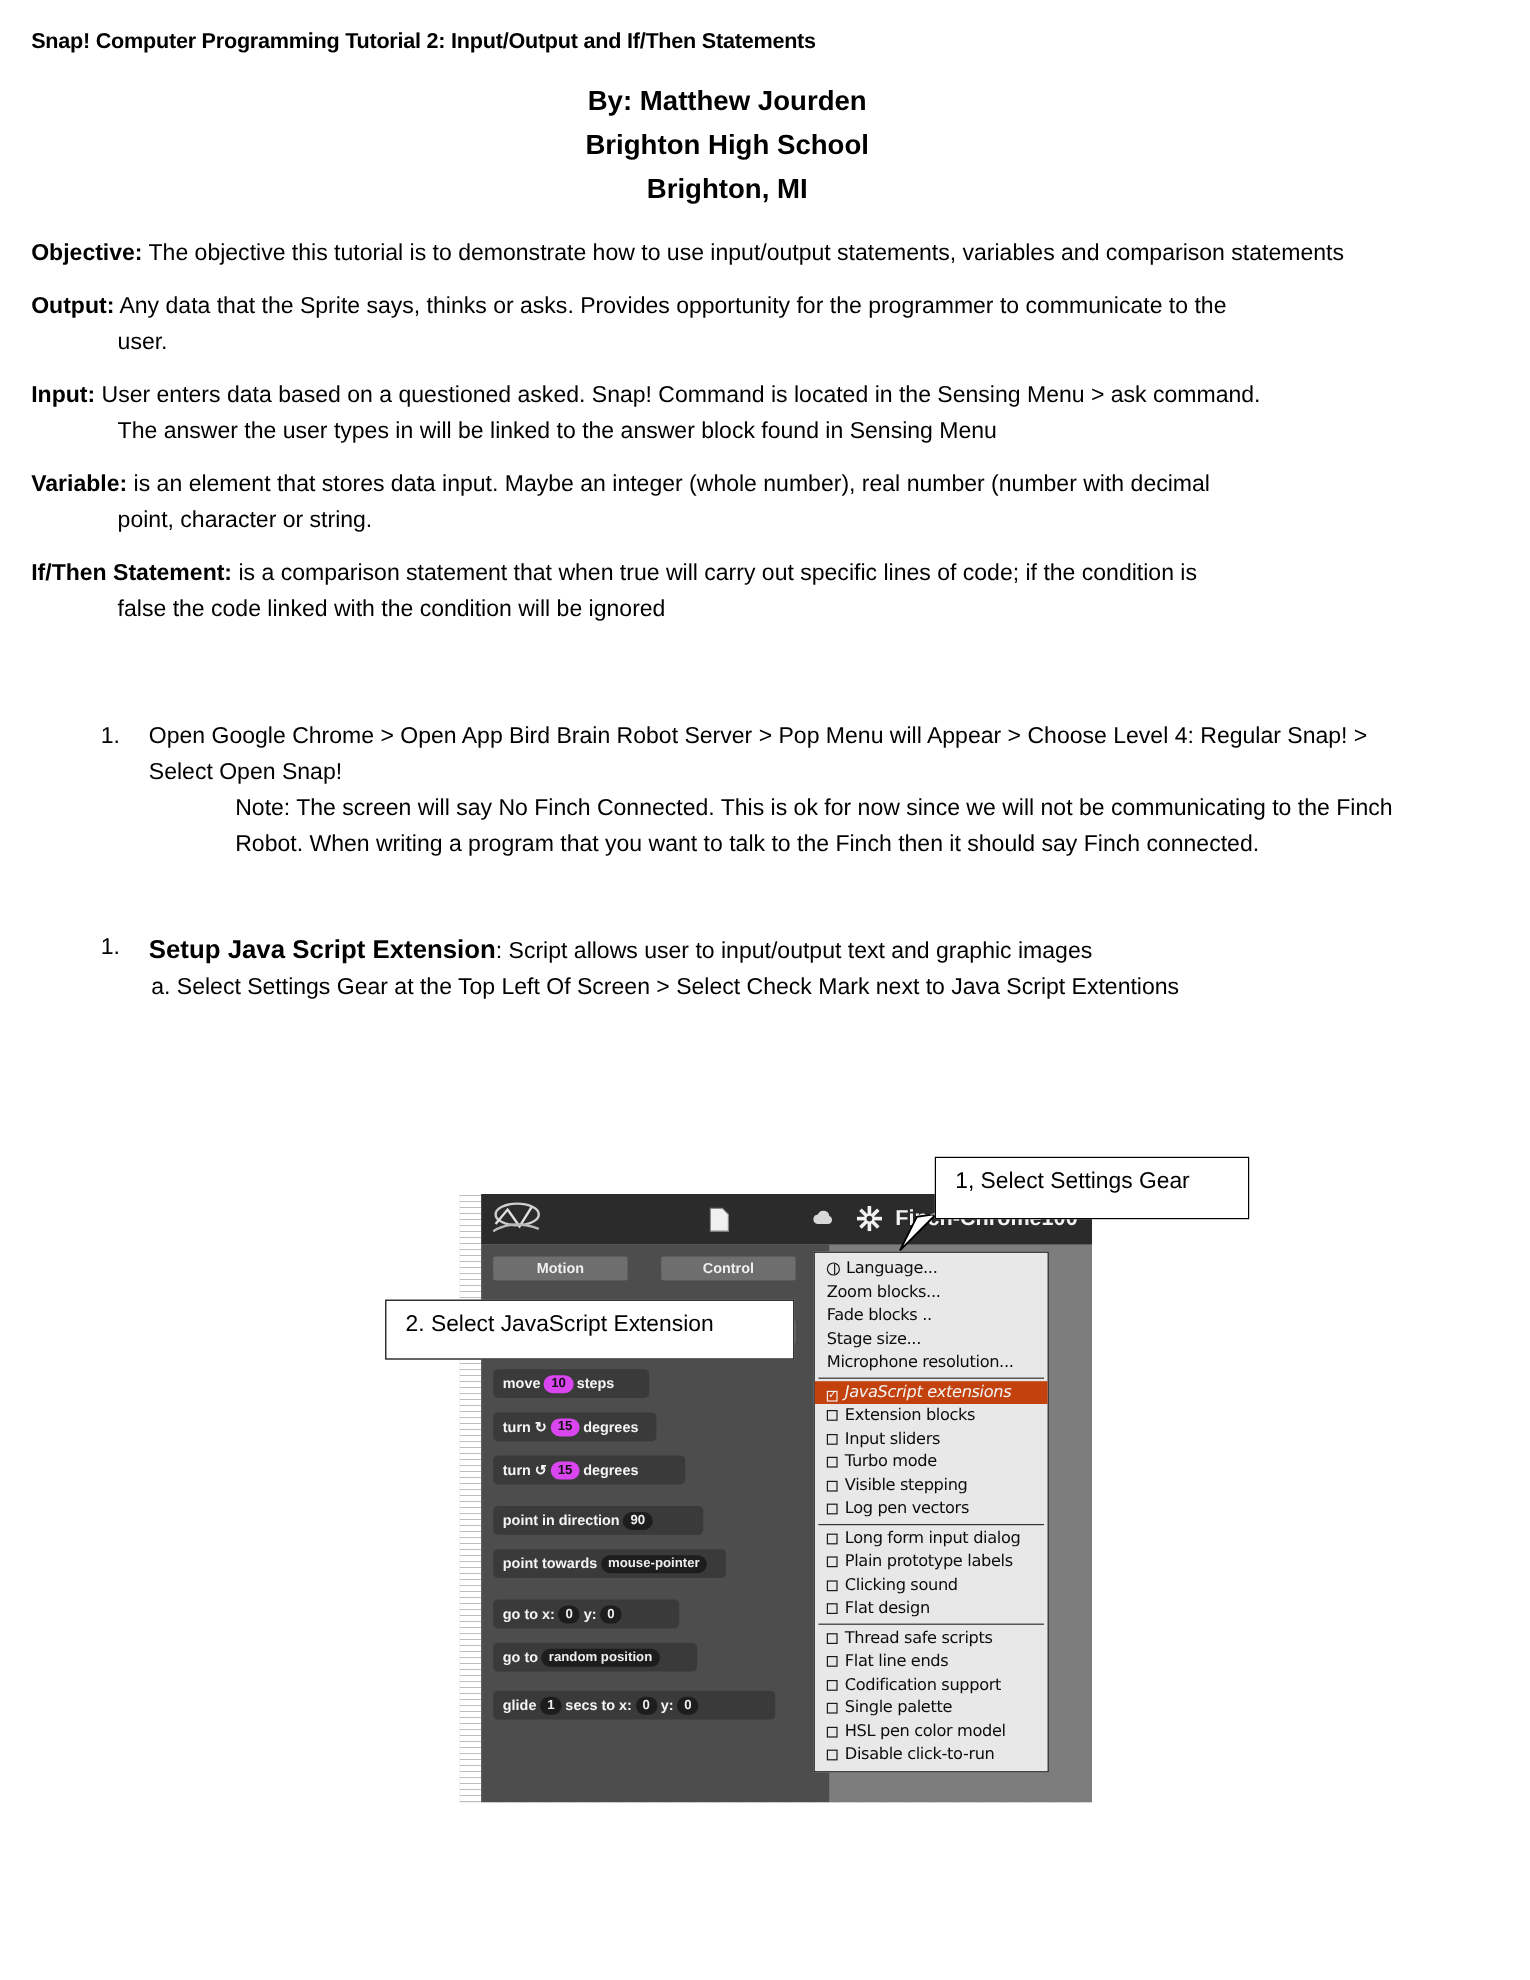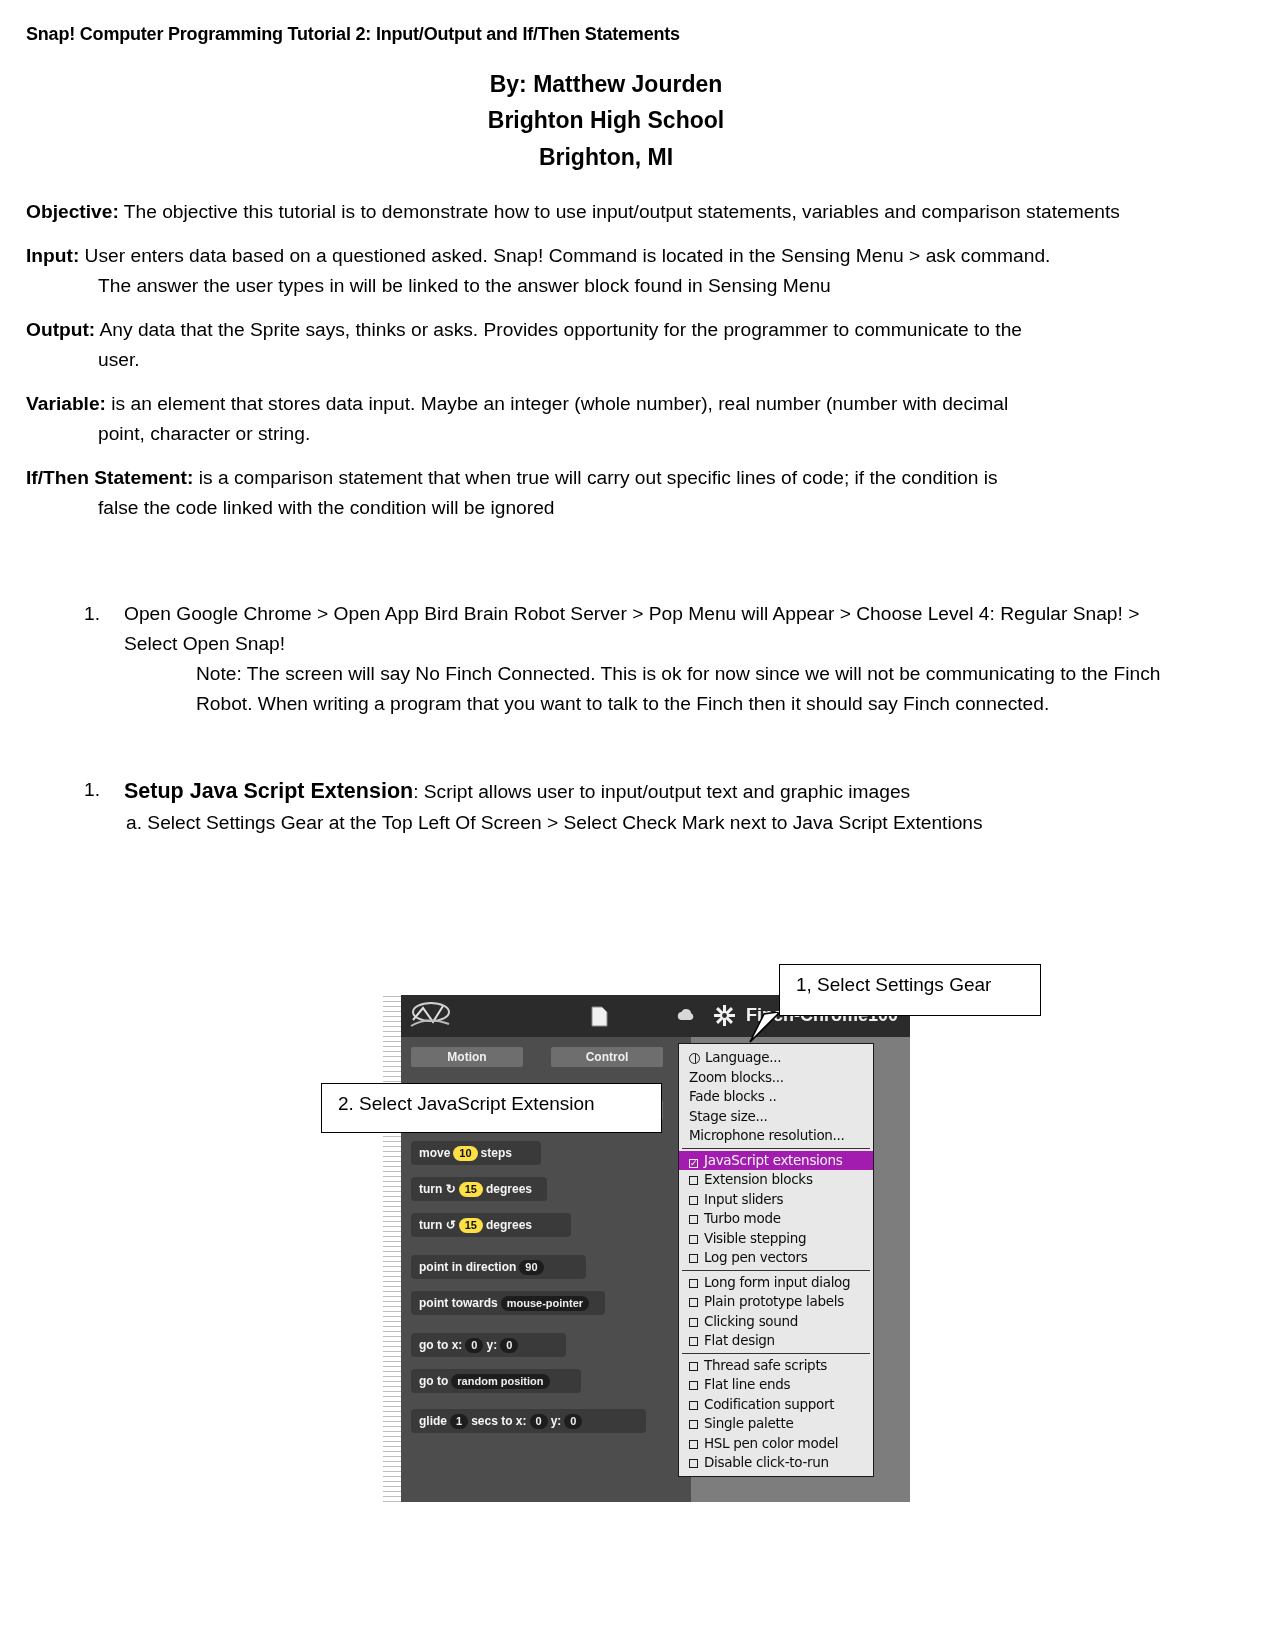--- a/index.html
+++ b/index.html
@@ -233,21 +233,21 @@
     font-size: 12px;
     font-weight: bold;
     line-height: 24px;
     padding-left: 8px;
     white-space: nowrap;
     z-index: 6;
     box-sizing: border-box;
   }
   .blk .slot {
     display: inline-block;
-    background: #fde047;
+    background: #d946ef;
     color: #111;
     border-radius: 8px;
     padding: 0 6px;
     font-size: 11px;
     line-height: 15px;
     margin: 0 3px;
     vertical-align: middle;
   }
   .blk .slot.dark { background: #1d1d1d; color: #eee; }
 
@@ -269,22 +269,23 @@
     padding-left: 10px;
     color: #0c0c0c;
     white-space: nowrap;
     position: relative;
     box-sizing: border-box;
     overflow: hidden;
     font-family: "DejaVu Sans", sans-serif;
     letter-spacing: -0.3px;
   }
   .snap-menu .mi.sel {
-    background: #a21caf;
+    background: #c2410c;
     color: #f4f4f4;
+    font-style: italic;
   }
   .snap-menu .sep {
     height: 0;
     border-top: 1.5px solid #333;
     margin: 2px 3px;
   }
   .cb {
     display: inline-block;
     width: 9px; height: 9px;
     border: 1.4px solid #1a1a1a;
@@ -329,27 +330,27 @@
 
     <div class="byline">By: Matthew Jourden</div>
     <div class="byline">Brighton High School</div>
     <div class="byline last">Brighton, MI</div>
 
     <p class="para">
       <span class="lead">Objective:</span><span> The objective this tutorial is to demonstrate how to use input/output statements, variables and comparison statements</span>
     </p>
 
     <p class="para">
+      <span class="lead">Output:</span><span> Any data that the Sprite says, thinks or asks.  Provides opportunity for the programmer to communicate to the</span>
+      <span class="hang">user.</span>
+    </p>
+
+    <p class="para">
       <span class="lead">Input:</span><span> User enters data based on a questioned asked.  Snap! Command is located in the Sensing Menu &gt; ask command.</span>
       <span class="hang">The answer the user types in will be linked to the answer block found in Sensing Menu</span>
-    </p>
-
-    <p class="para">
-      <span class="lead">Output:</span><span> Any data that the Sprite says, thinks or asks.  Provides opportunity for the programmer to communicate to the</span>
-      <span class="hang">user.</span>
     </p>
 
     <p class="para">
       <span class="lead">Variable:</span><span> is an element that stores data input.  Maybe an integer (whole number), real number (number with decimal</span>
       <span class="hang">point, character or string.</span>
     </p>
 
     <p class="para">
       <span class="lead">If/Then Statement:</span><span> is a comparison statement that when true will carry out specific lines of code; if the condition is</span>
       <span class="hang">false the code linked with the condition will be ignored</span>

